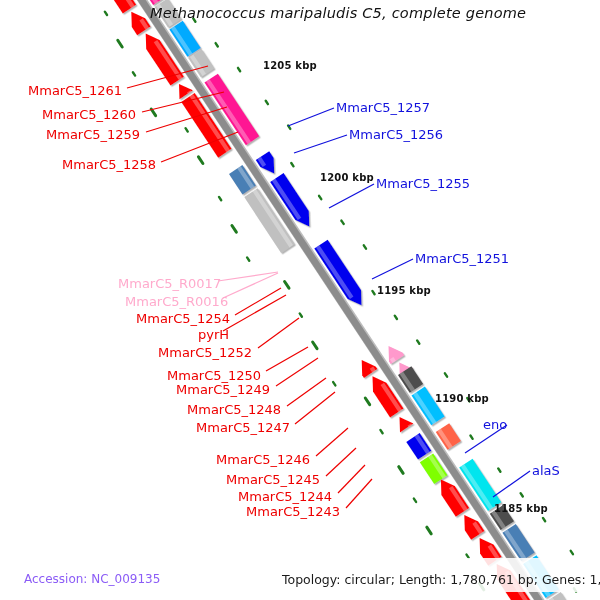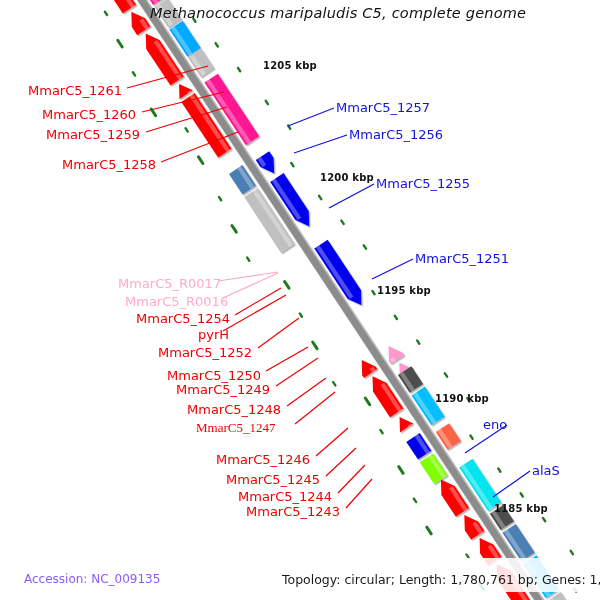--- a/index.html
+++ b/index.html
@@ -238,21 +238,21 @@
       <div class="lbl red" style="left: 26px; top: 127px;">MmarC5_1259</div>
       <div class="lbl red" style="left: 42px; top: 157px;">MmarC5_1258</div>
       <div class="lbl pink" style="left: 98px; top: 276px;">MmarC5_R0017</div>
       <div class="lbl pink" style="left: 105px; top: 294px;">MmarC5_R0016</div>
       <div class="lbl red" style="left: 116px; top: 311px;">MmarC5_1254</div>
       <div class="lbl red" style="left: 178px; top: 327px;">pyrH</div>
       <div class="lbl red" style="left: 138px; top: 345px;">MmarC5_1252</div>
       <div class="lbl red" style="left: 147px; top: 368px;">MmarC5_1250</div>
       <div class="lbl red" style="left: 156px; top: 382px;">MmarC5_1249</div>
       <div class="lbl red" style="left: 167px; top: 402px;">MmarC5_1248</div>
-      <div class="lbl red" style="left: 176px; top: 420px; font-family: Liberation Serif, serif;">MmarC5_1247</div>
+      <div class="lbl red" style="left: 176px; top: 420px;">MmarC5_1247</div>
       <div class="lbl red" style="left: 196px; top: 452px;">MmarC5_1246</div>
       <div class="lbl red" style="left: 206px; top: 472px;">MmarC5_1245</div>
       <div class="lbl red" style="left: 218px; top: 489px;">MmarC5_1244</div>
       <div class="lbl red" style="left: 226px; top: 504px;">MmarC5_1243</div>
       <div class="lbl blue" style="left: 316px; top: 100px;">MmarC5_1257</div>
       <div class="lbl blue" style="left: 329px; top: 127px;">MmarC5_1256</div>
       <div class="lbl blue" style="left: 356px; top: 176px; text-align: right;">MmarC5_1255</div>
       <div class="lbl blue" style="left: 395px; top: 251px;">MmarC5_1251</div>
       <div class="lbl blue" style="left: 463px; top: 417px;">eno</div>
       <div class="lbl blue" style="left: 512px; top: 463px;">alaS</div>

